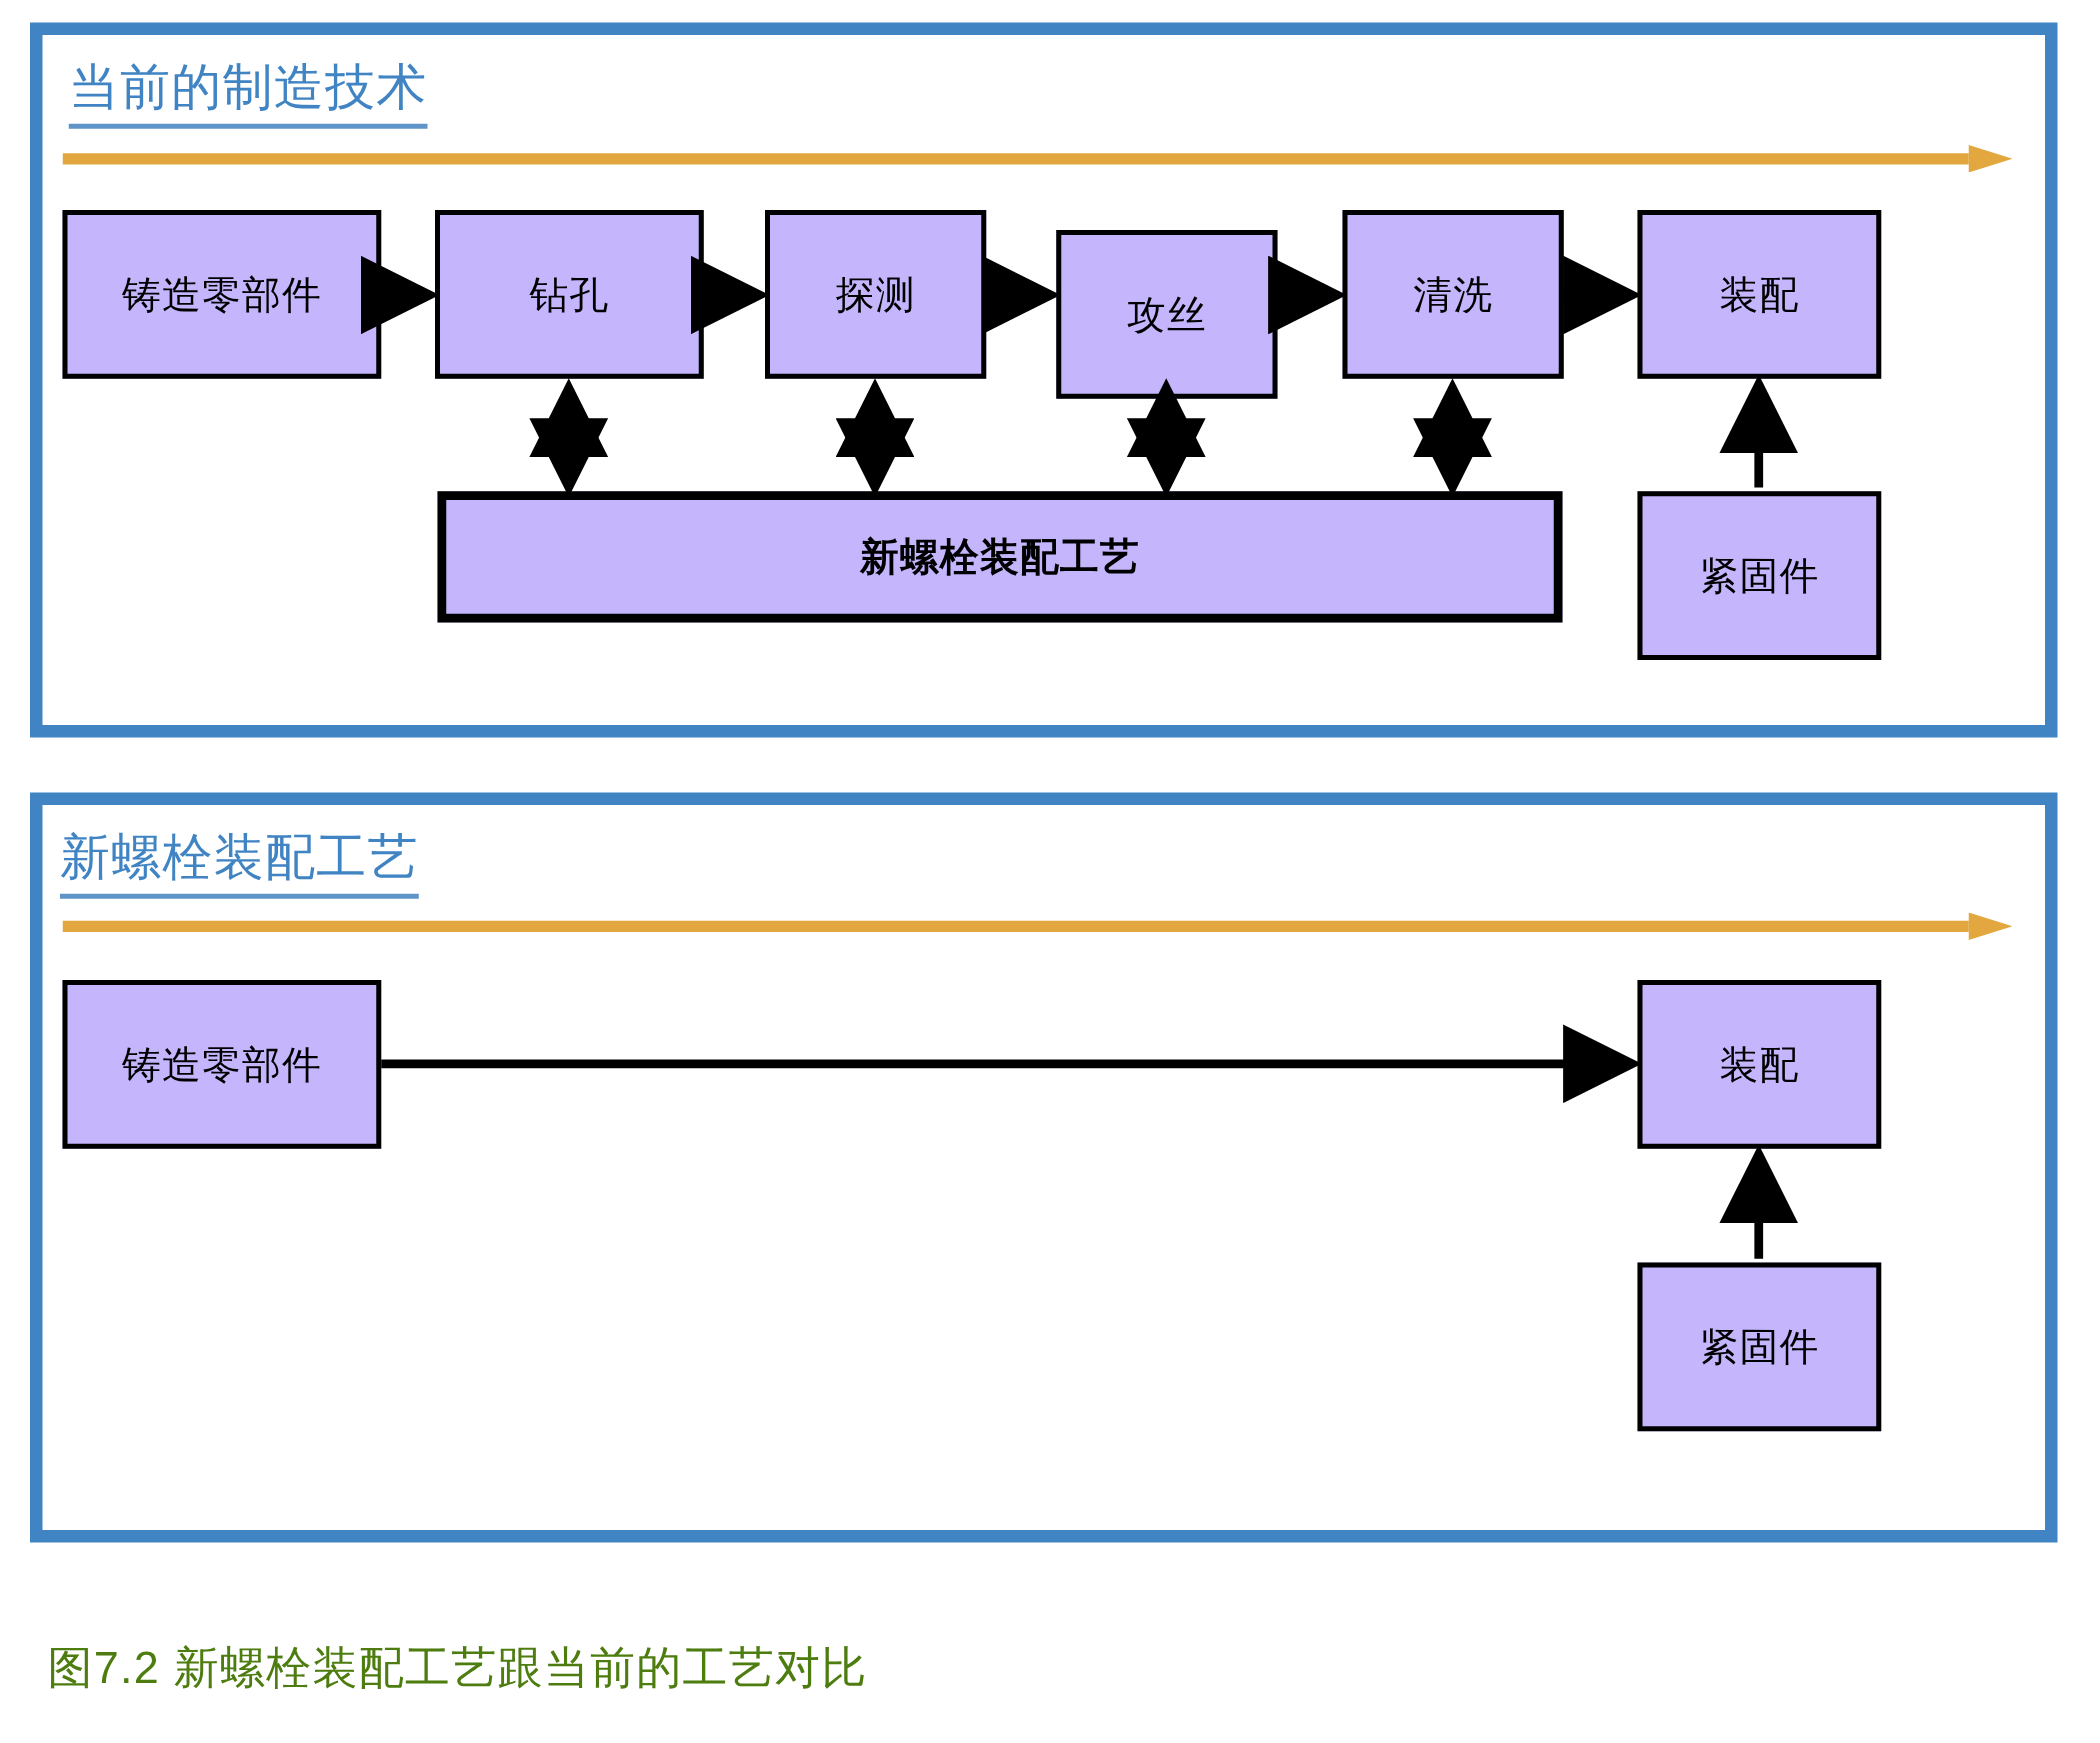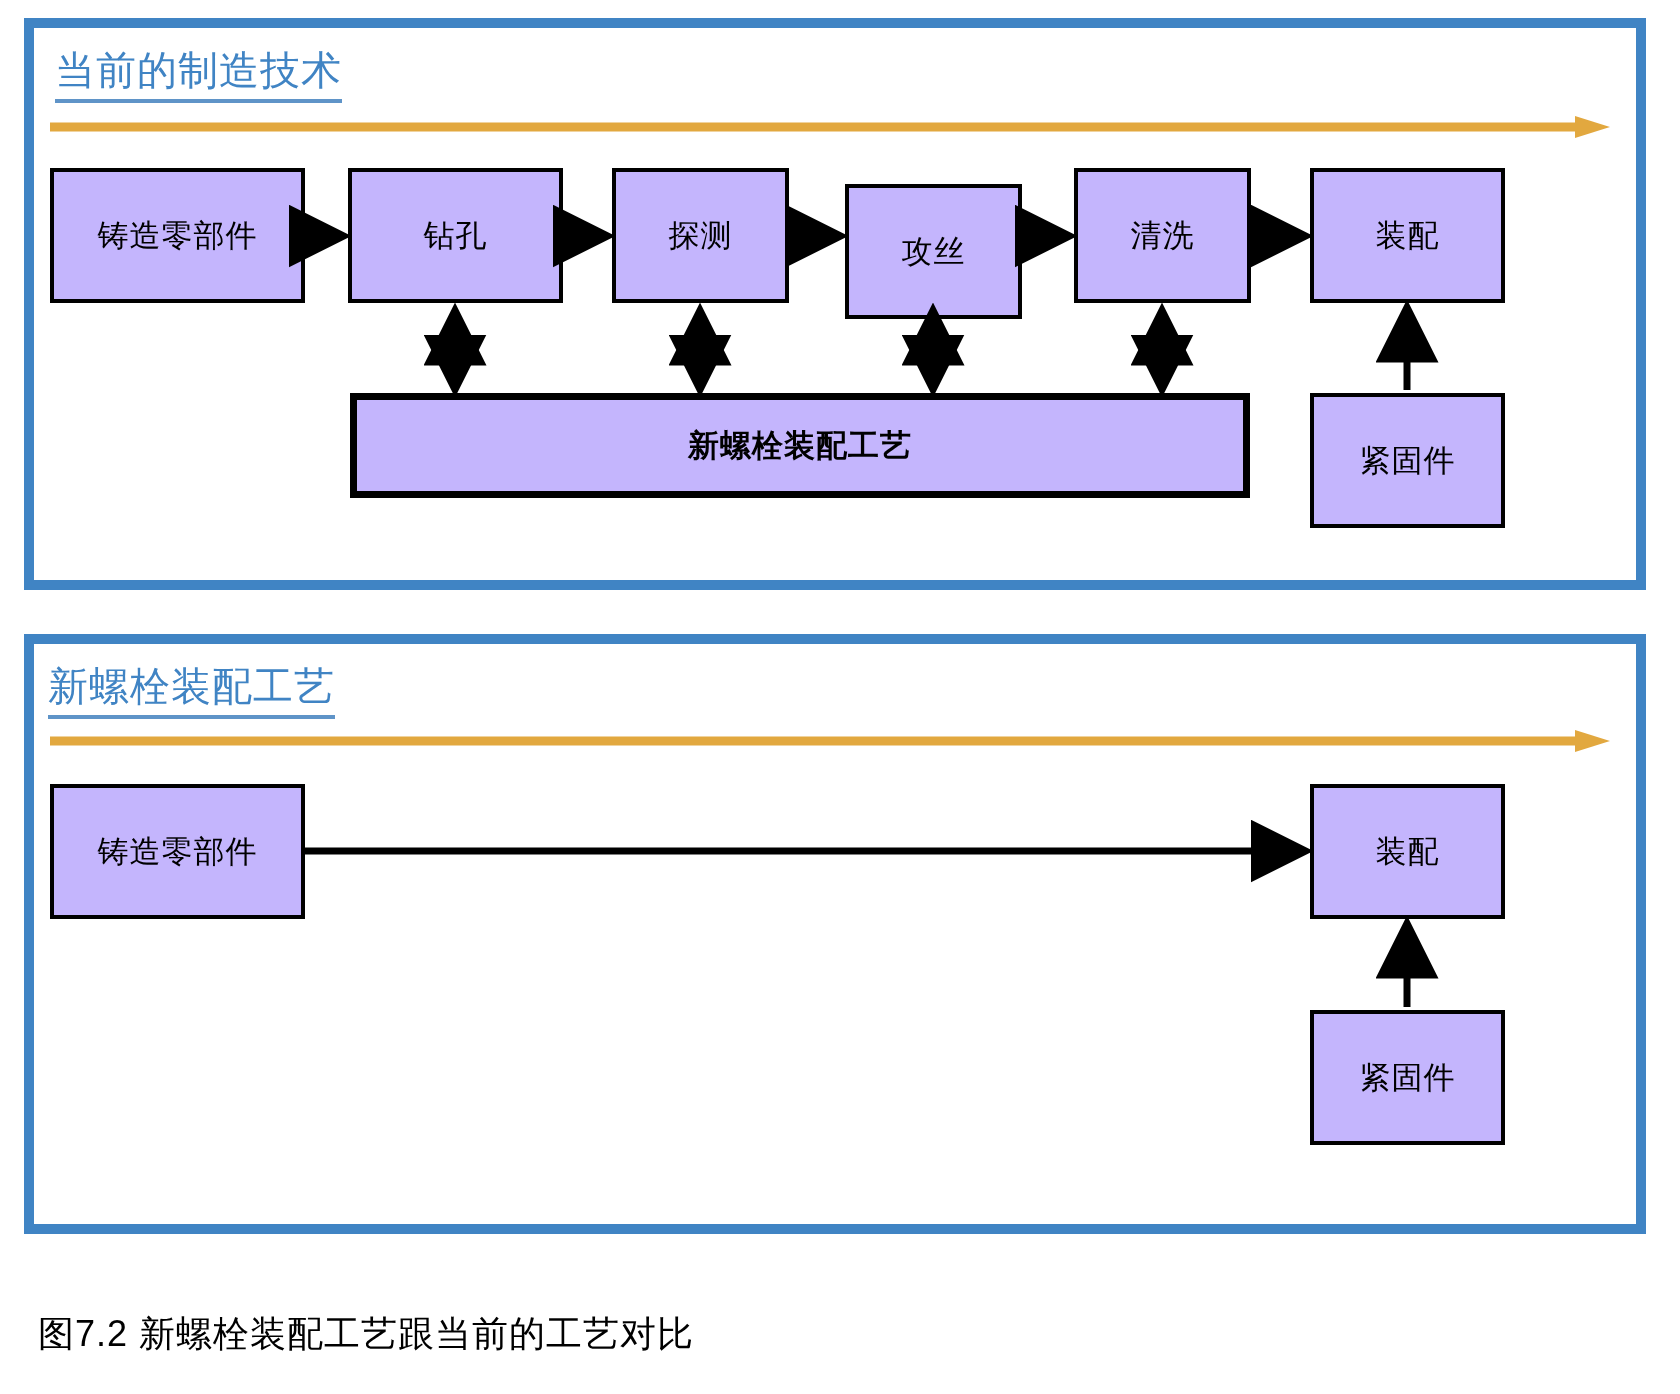--- a/index.html
+++ b/index.html
@@ -96,21 +96,21 @@
     height: 1394px;
     pointer-events: none;
   }
 
   
   #figure-caption {
     position: absolute;
     left: 38px;
     top: 1310px;
     font-size: 36px;
-    color: #000000;
+    color: #4d7c0f;
     letter-spacing: 1px;
     white-space: nowrap;
   }
 </style>
 </head>
 <body>
 
 <div class="canvas">
 
   <div class="panel" id="panel-current"></div>

